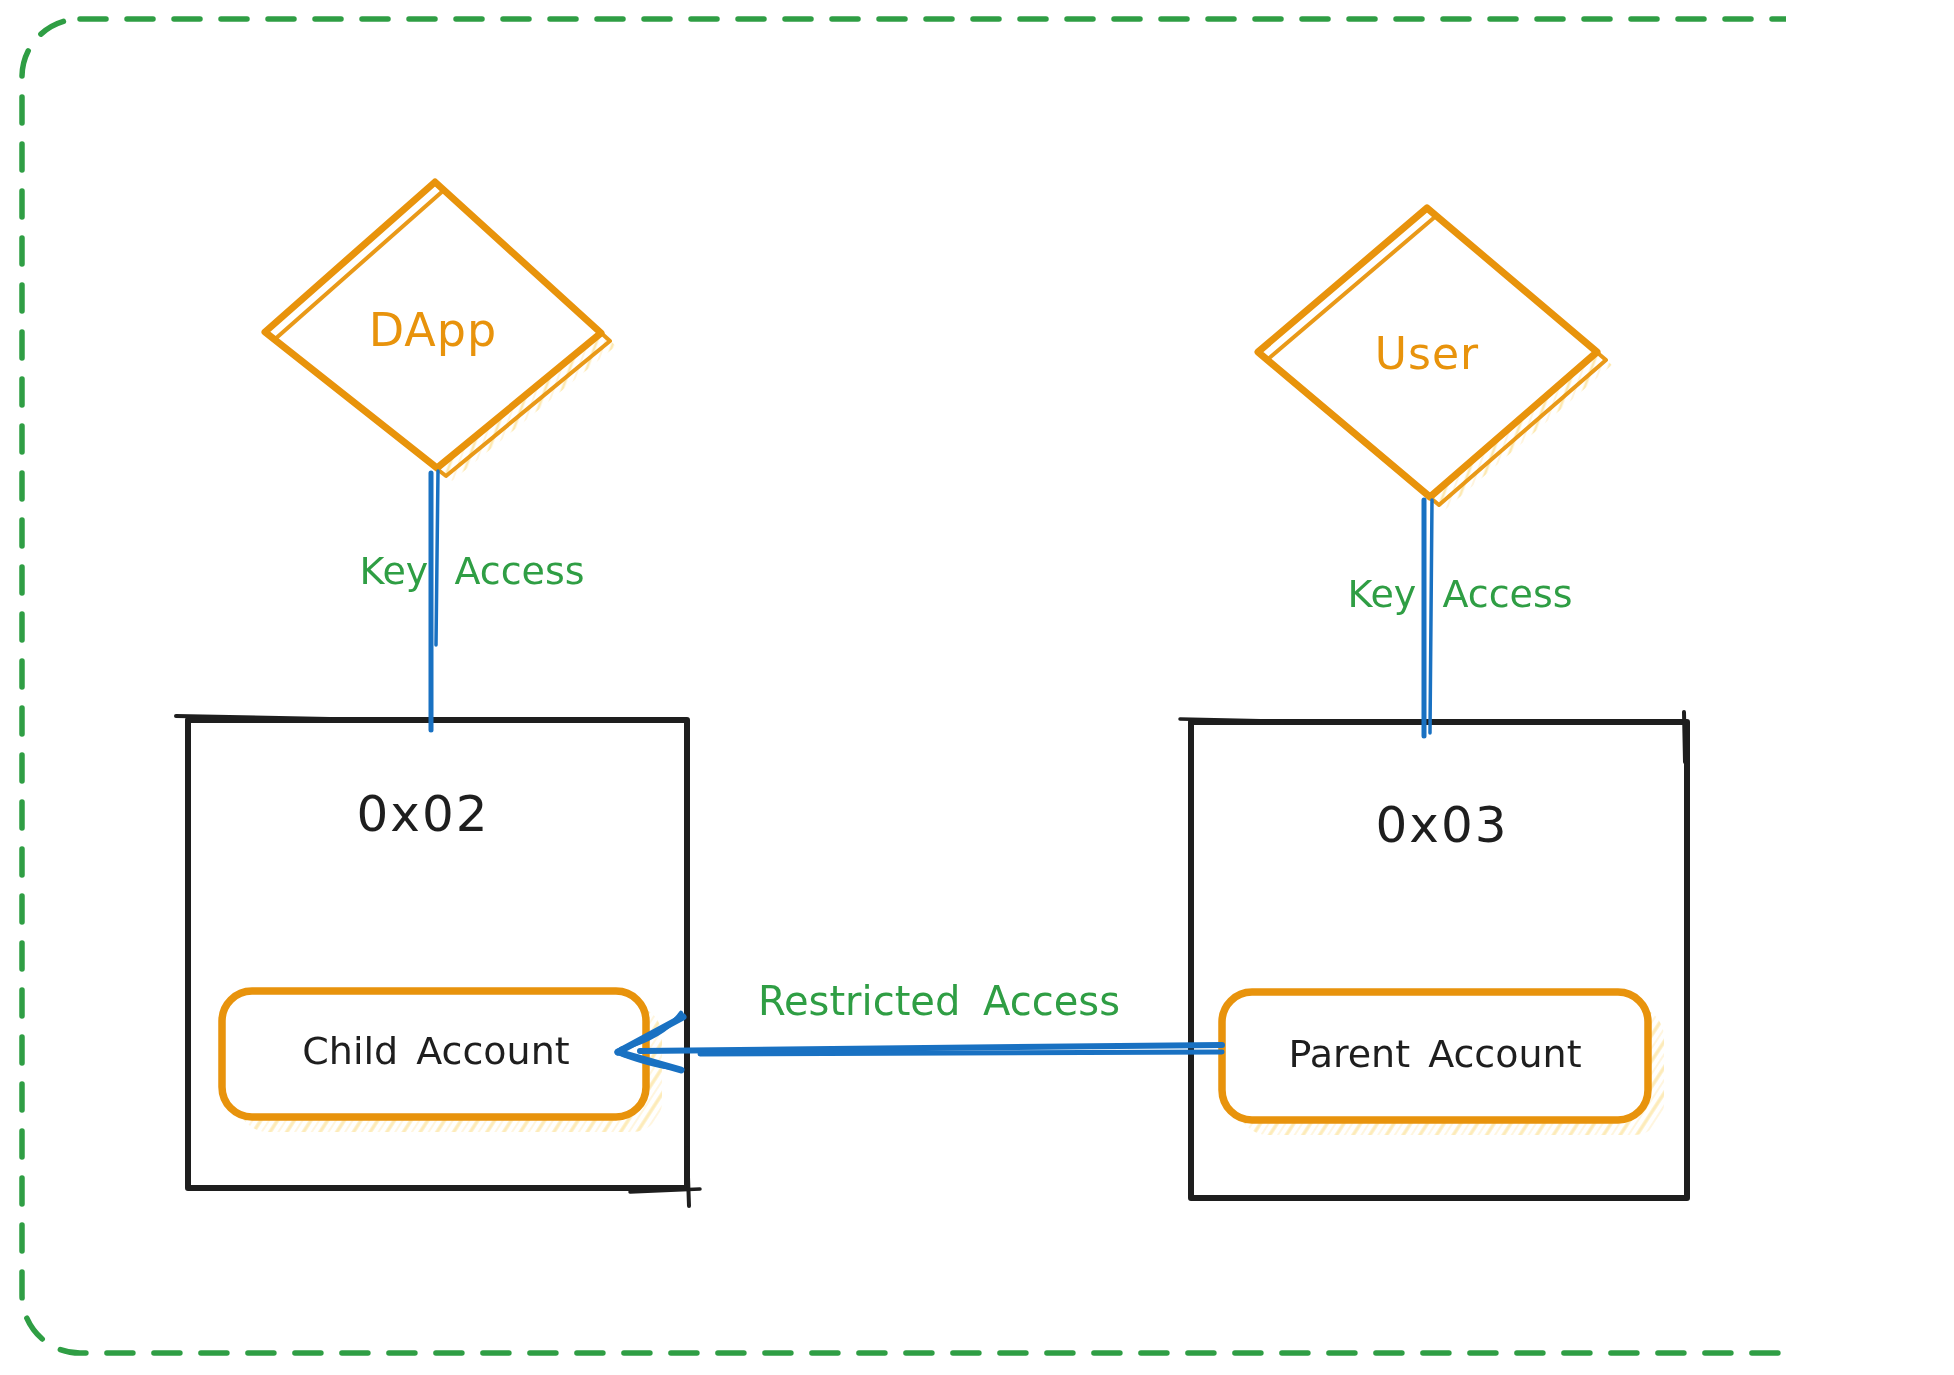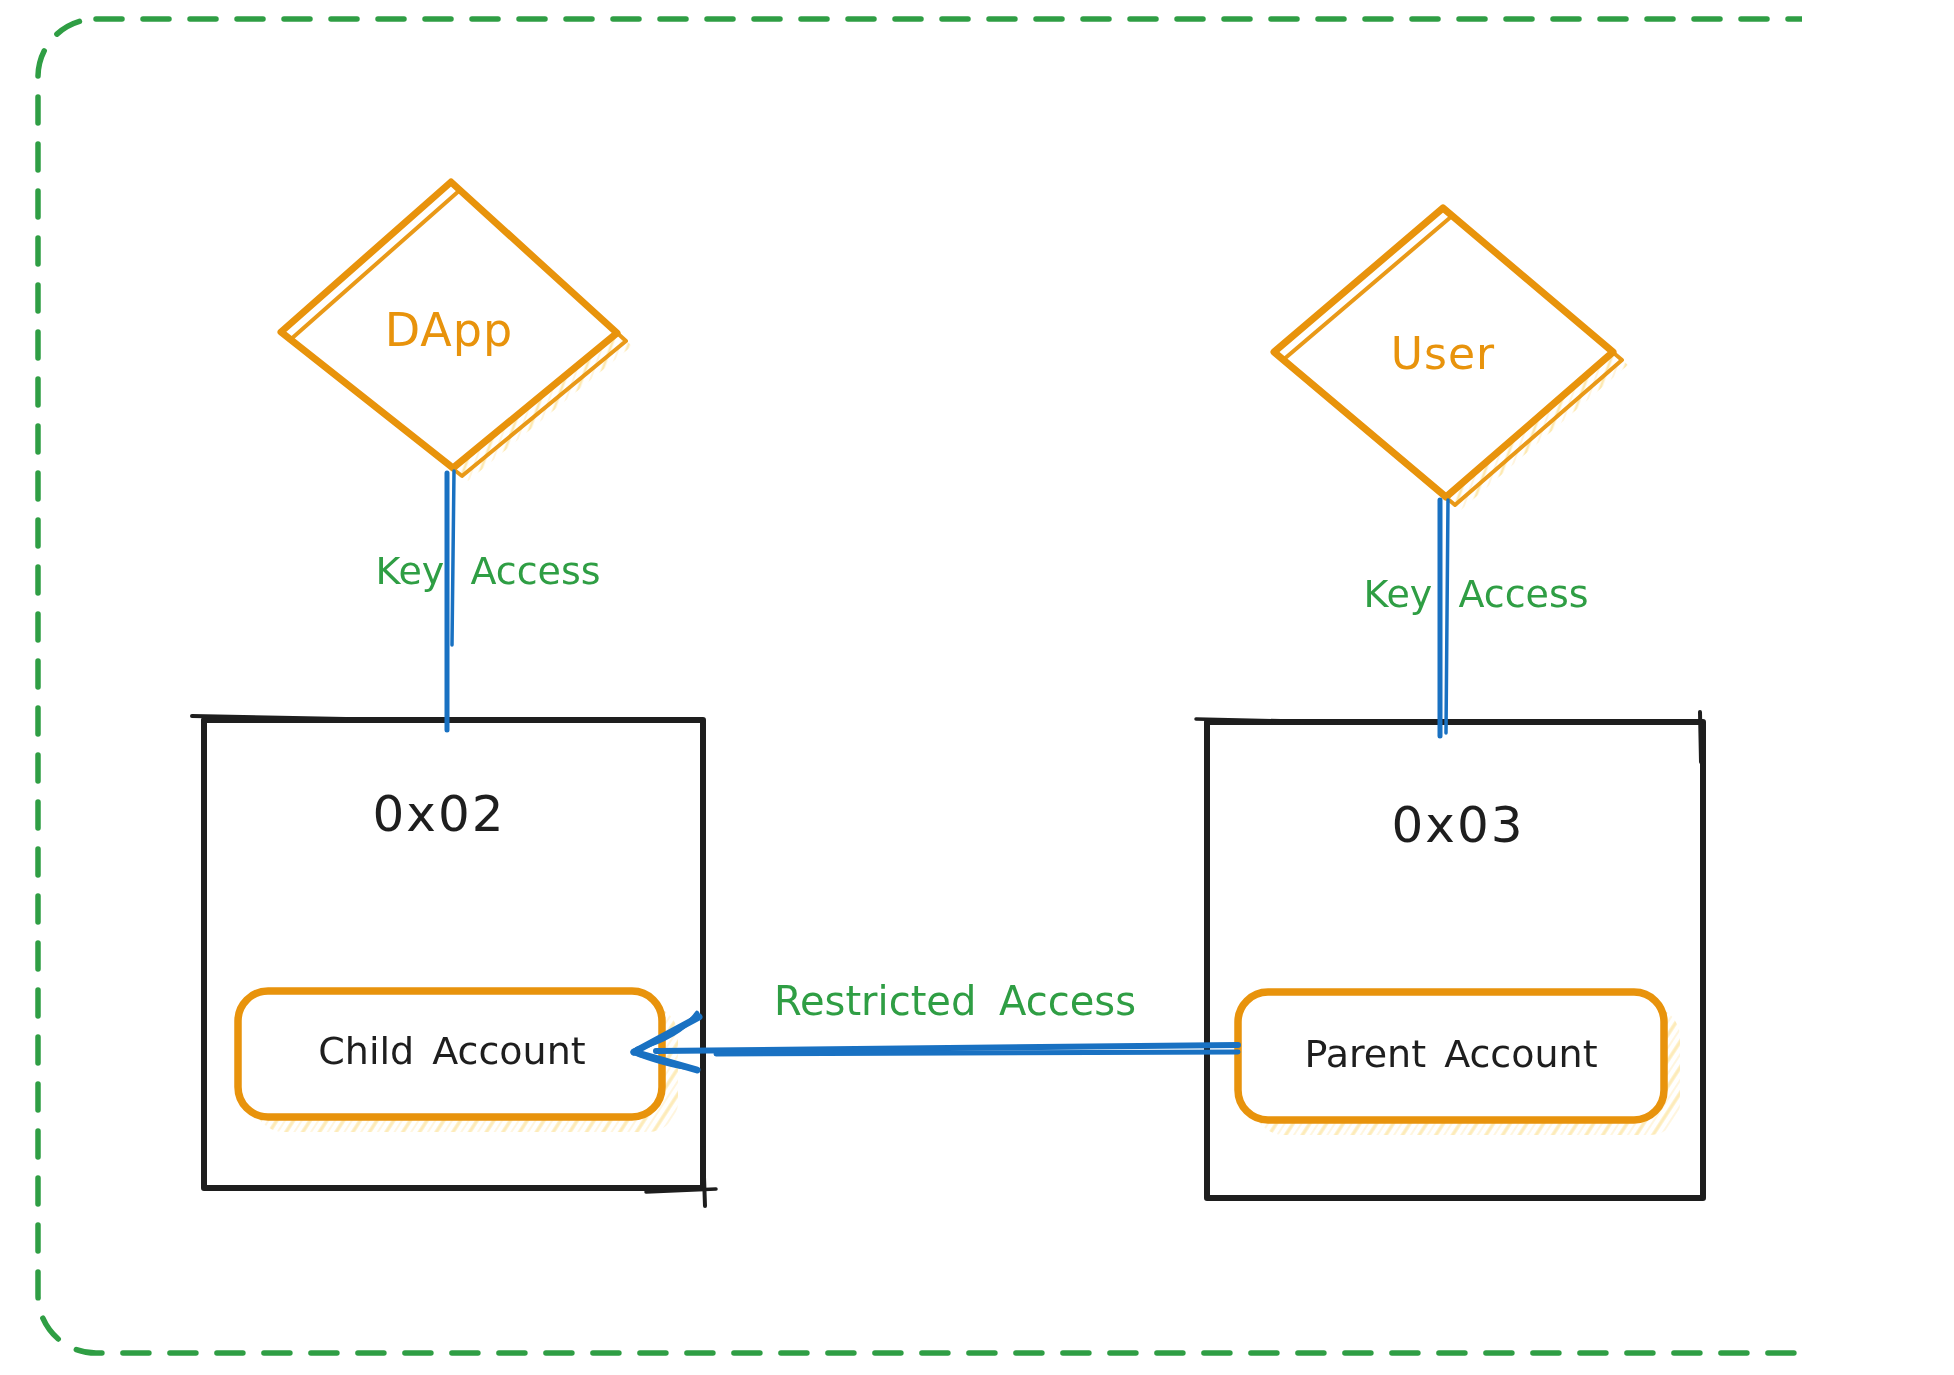--- a/index.html
+++ b/index.html
@@ -1,20 +1,20 @@
 <!DOCTYPE html>
 <html style="--orange: #e8930c; --yellow: #fcdf8d; --yellow-light: #ffedc2; --blue: #1971c2; --green: #2f9e44; --ink: #1e1e1e; --bg: #ffffff;"><head>
 <meta charset="utf-8">
 <style>
   :root{
     --orange:#e8930c; --yellow:#fcdf8d; --yellow-light:#ffedc2;
     --blue:#1971c2; --green:#2f9e44; --ink:#1e1e1e; --bg:#ffffff;
   }
   html,body{margin:0;padding:0;background:var(--bg);}
-  .canvas{position:relative;width:1786px;height:1375px;background:var(--bg);overflow:hidden;margin-left:16px;}
+  .canvas{position:relative;width:1786px;height:1375px;background:var(--bg);overflow:hidden;}
   svg{position:absolute;inset:0;}
   svg text{font-family:"DejaVu Sans","Liberation Sans",sans-serif;text-anchor:middle;}
   .t-orange{fill:var(--orange);}
   .t-green{fill:var(--green);}
   .t-ink{fill:var(--ink);}
   .s-orange{stroke:var(--orange);fill:none;stroke-linecap:round;stroke-linejoin:round;}
   .s-blue{stroke:var(--blue);fill:none;stroke-linecap:round;stroke-linejoin:round;}
   .s-ink{stroke:var(--ink);fill:none;stroke-linecap:round;stroke-linejoin:round;}
   .s-green-dash{stroke:var(--green);fill:none;stroke-linecap:round;}
   .hatch-line-a{stroke:var(--yellow);}

